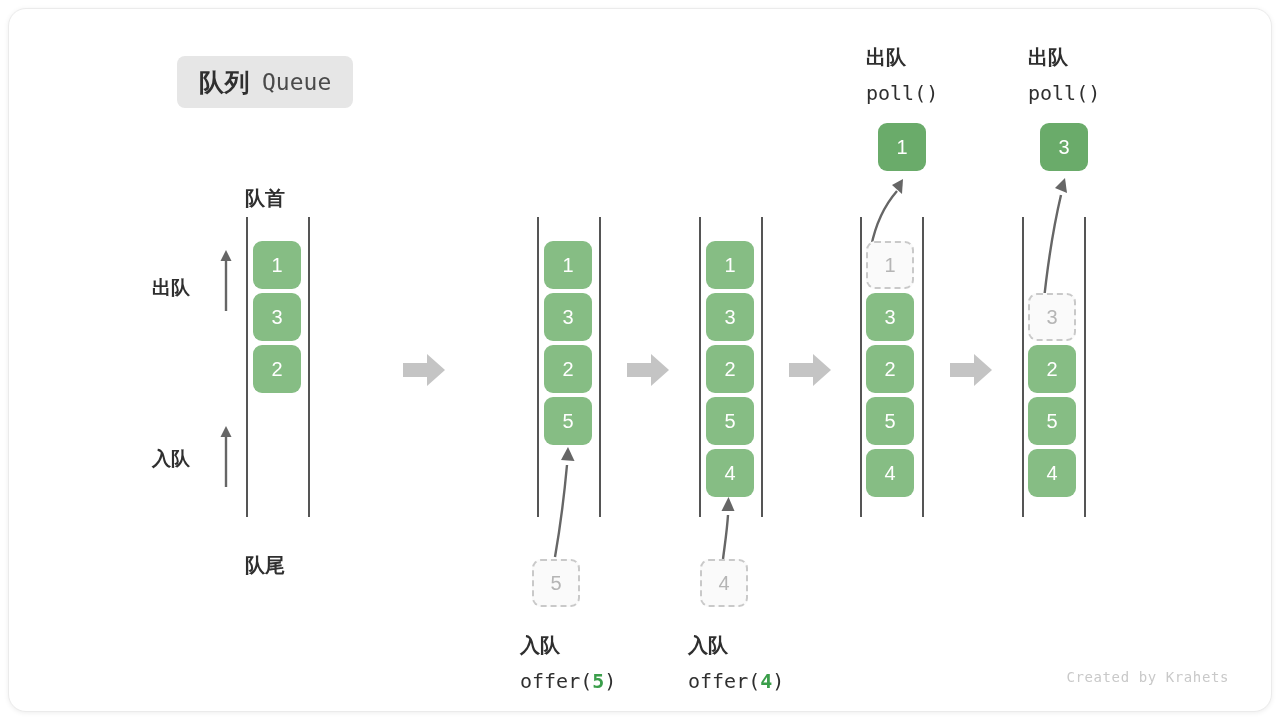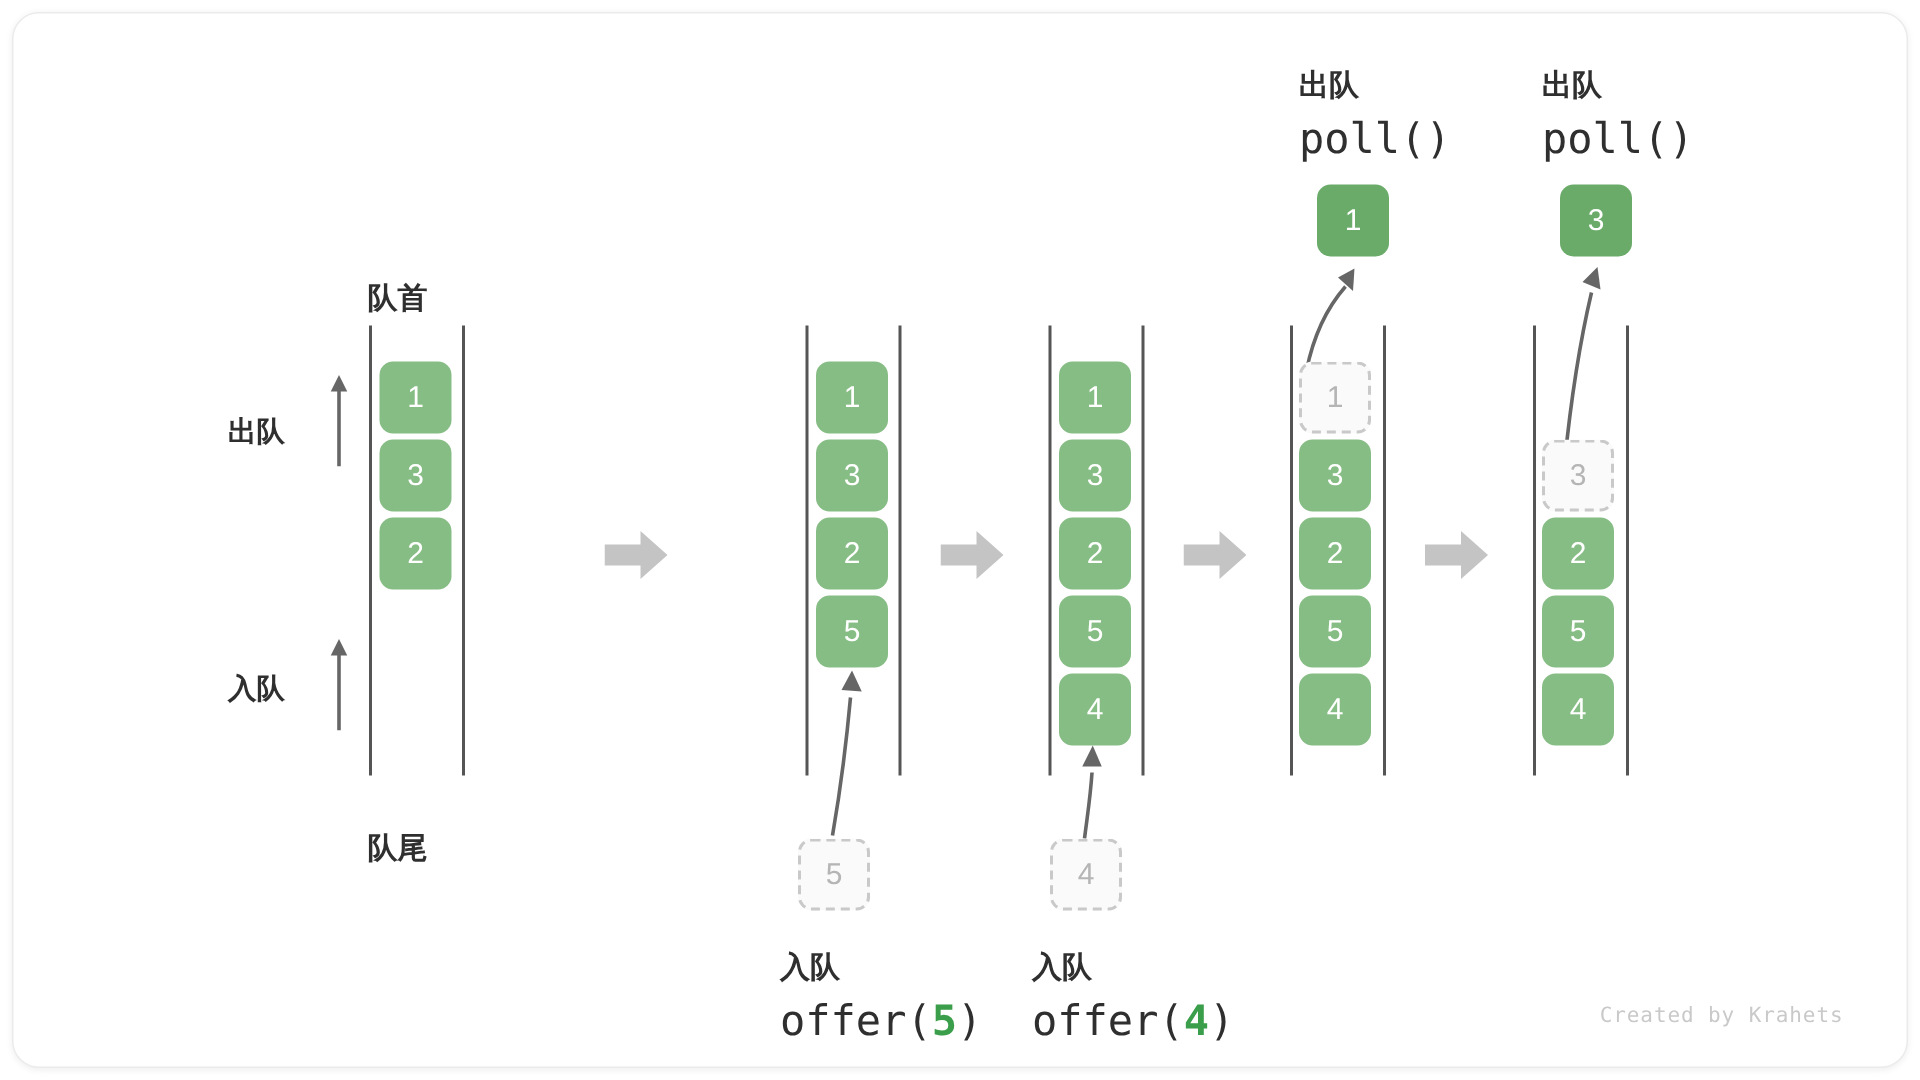--- a/index.html
+++ b/index.html
@@ -73,21 +73,21 @@
     line-height: 36px;
   }
   .op-label .cn {
     display: block;
     font-size: 20px;
     font-weight: bold;
     color: #2f2f2f;
   }
   .op-label .code {
     display: block;
-    font-size: 28px;
+    font-size: 20px;
     color: #2f2f2f;
     font-family: "DejaVu Sans Mono", "Liberation Mono", monospace;
   }
   .op-label .code .arg { color: #3a9e4a; font-weight: bold; }
 
   
   .col { position: absolute; }
   .rail {
     position: absolute;
     width: 1.6px;
@@ -149,20 +149,24 @@
     color: #c9c9c9;
     font-family: "DejaVu Sans Mono", "Liberation Mono", monospace;
     letter-spacing: 0.6px;
   }
 </style>
 </head>
 <body>
 
 <div class="card">
 
+  <div class="title-badge">
+    <span class="title-cn">队列</span>
+    <span class="title-en">Queue</span>
+  </div>
 
   <div class="hdr-label" style="left:236px; top:176px;">队首</div>
   <div class="hdr-label" style="left:236px; top:543px;">队尾</div>
 
   <div class="side-label" style="left:143px; top:266px;">出队</div>
   <div class="up-arrow" style="left:209px; top:240px;">
     <svg width="16" height="62" viewBox="0 0 16 62">
       <line x1="8" y1="62" x2="8" y2="9" stroke="#666666" stroke-width="2.4"></line>
       <path d="M8 1 L13.5 12 L2.5 12 Z" fill="#666666"></path>
     </svg>

